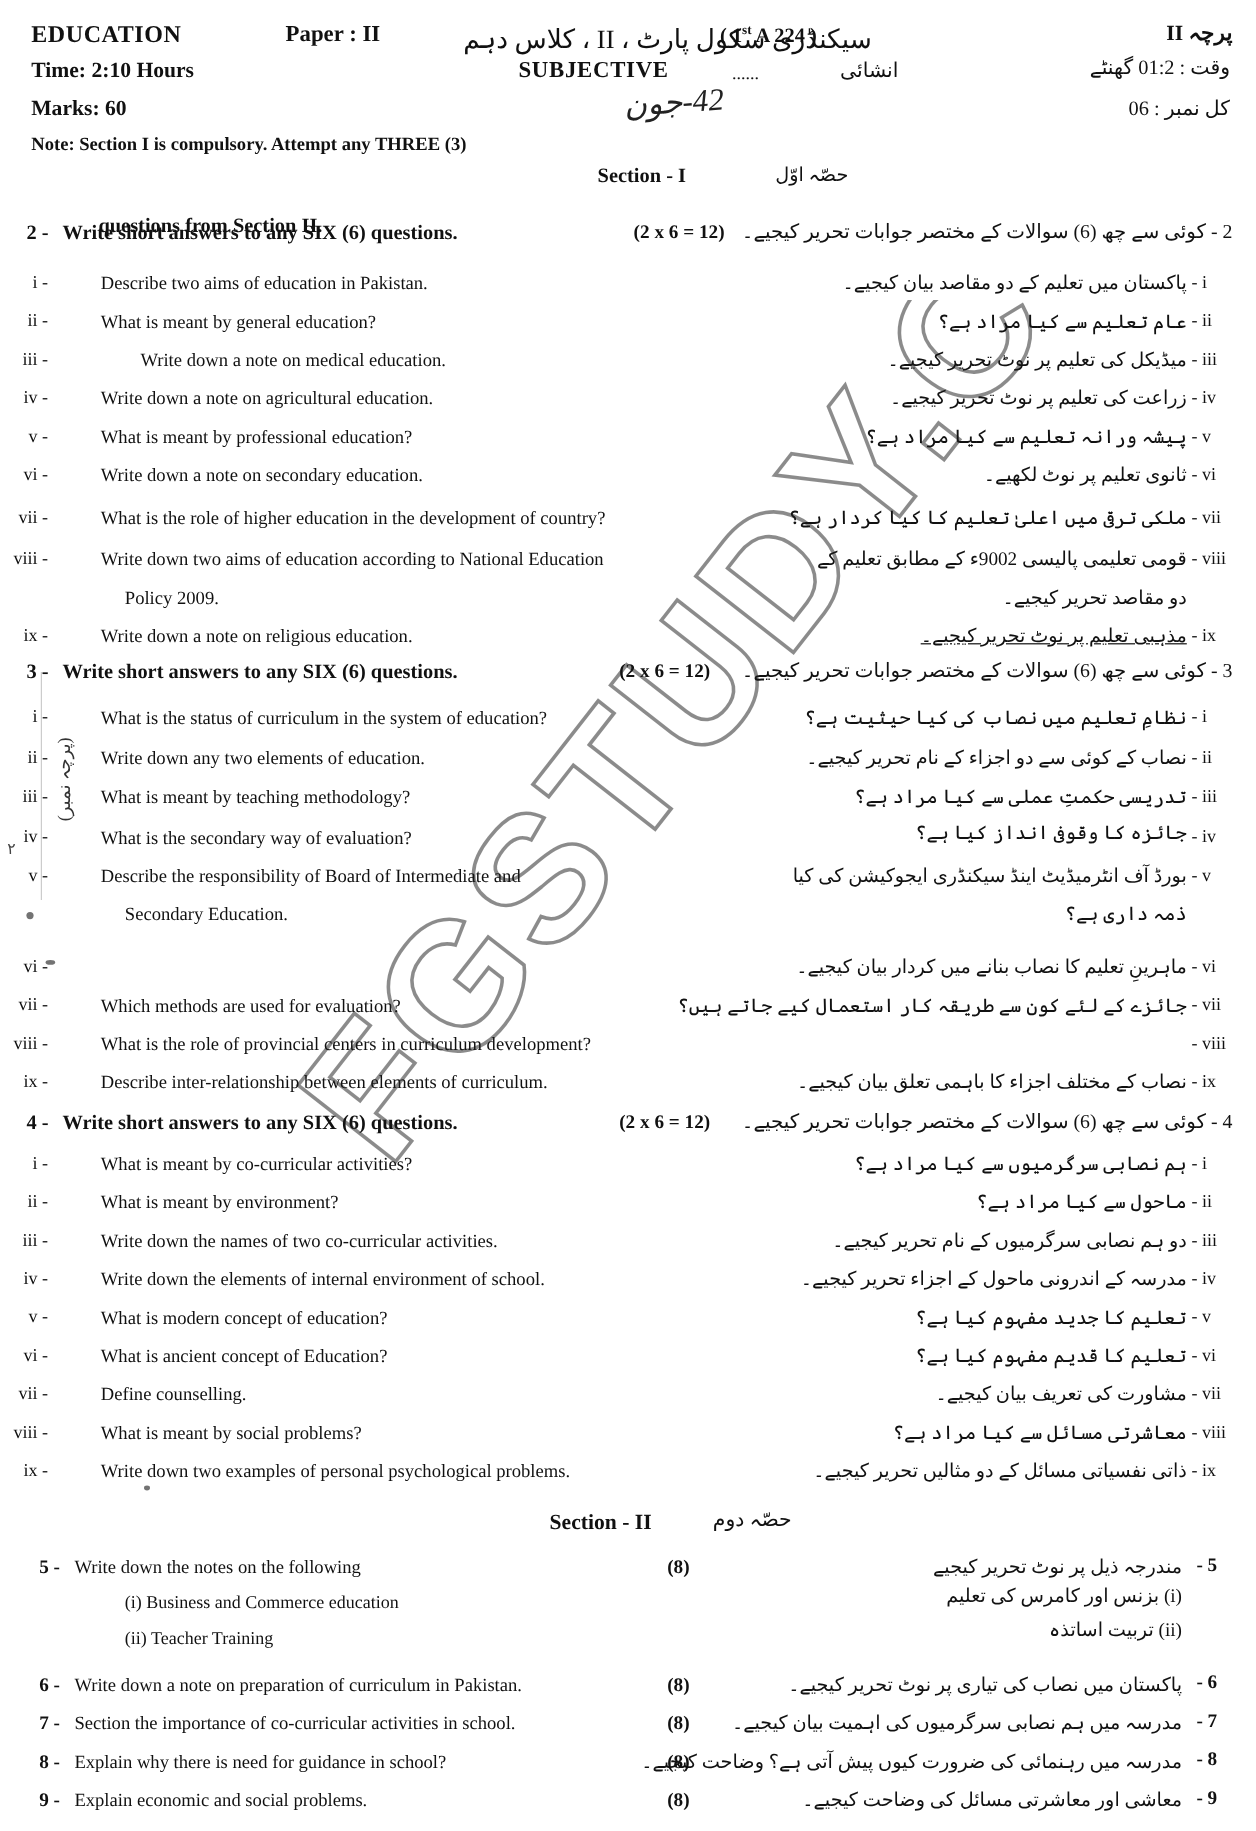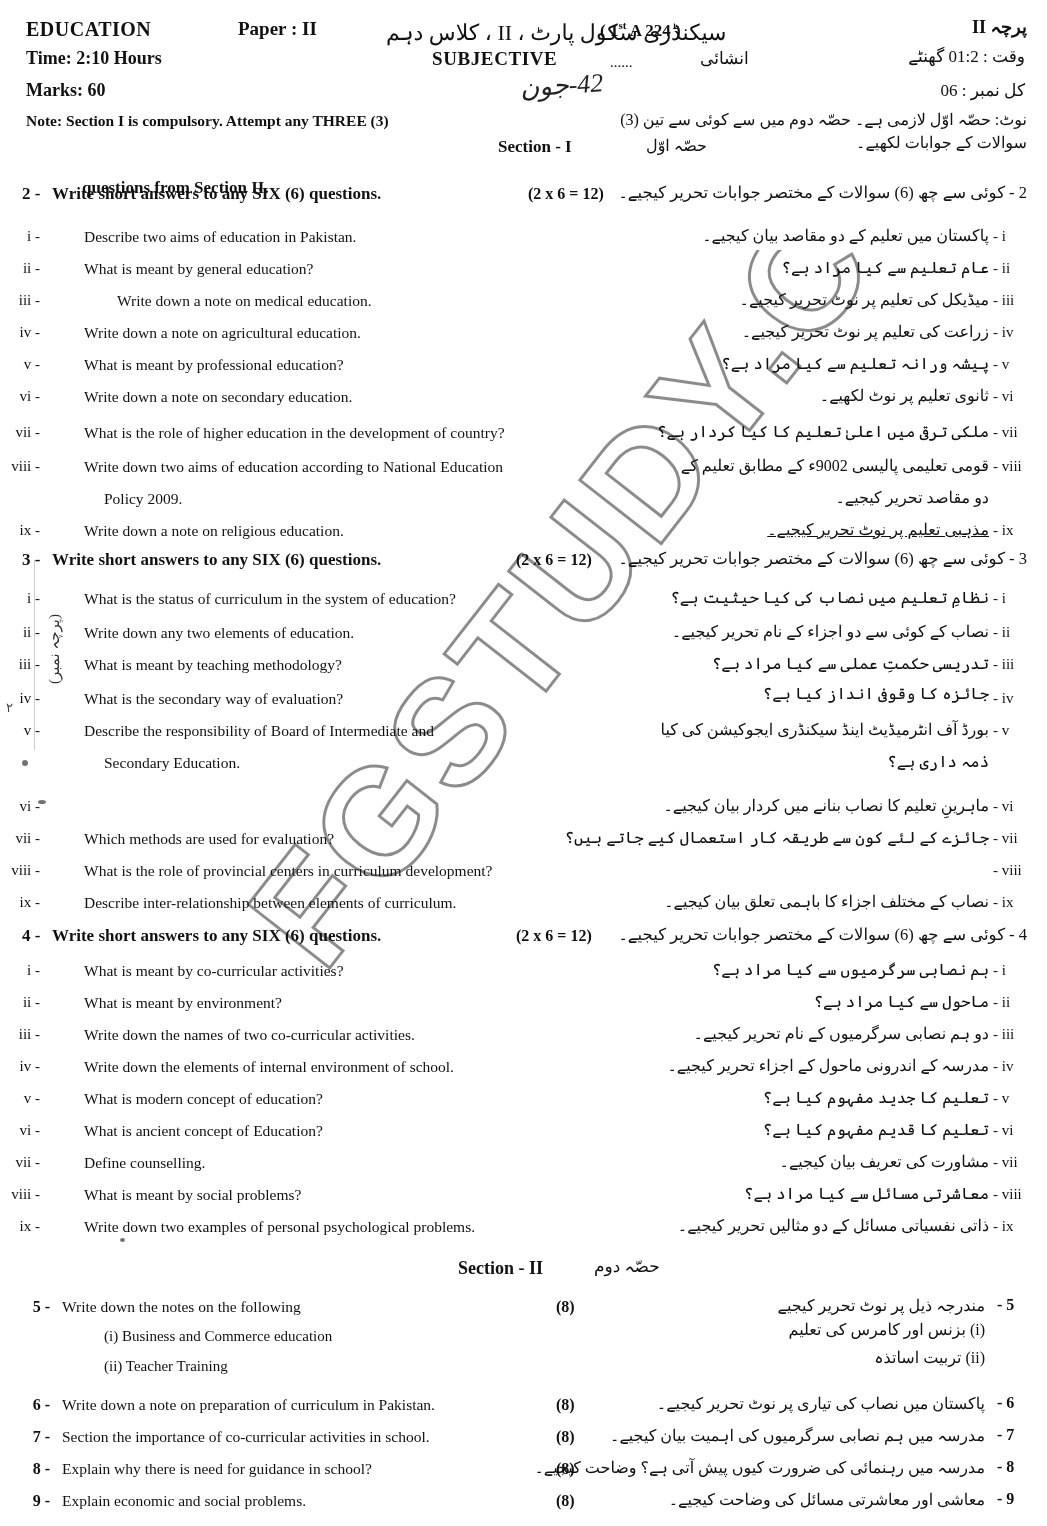--- a/index.html
+++ b/index.html
@@ -93,24 +93,20 @@
     <div class="urdu-time ur">وقت : 2:10 گھنٹے</div>
 
     <div class="marks en b">Marks: 60</div>
     <div class="marks-ur ur">کل نمبر : 60</div>
 
     <div class="hand ur">24-جون</div>
   </div>
 
   <div class="note en">Note: Section I is compulsory.  Attempt any THREE (3)</div>
   <div class="note2 en">questions from Section II.</div>
-  <div class="note-ur ur">
-    <div>نوٹ: حصّہ اوّل لازمی ہے۔ حصّہ دوم میں سے کوئی سے تین (3)</div>
-    <div>سوالات کے جوابات لکھیے۔</div>
-  </div>
   <div class="sec1 en">Section - I</div>
   <div class="sec1-ur ur">حصّہ اوّل</div>
 
   <div class="qhead en" style="left:22px;top:184px;">2 -</div>
   <div class="qhead en" style="left:52px;top:184px;">Write short answers to any SIX (6) questions.</div>
   <div class="qmarks en" style="left:528px;top:185px;">(2 x 6 = 12)</div>
   <div class="qhead-ur ur" style="top:183px;">2 - کوئی سے چھ (6) سوالات کے مختصر جوابات تحریر کیجیے۔</div>
 
   <div class="rn en" style="top:228px;">i -</div>
   <div class="rt en" style="top:228px;">Describe two aims of education in Pakistan.</div>

